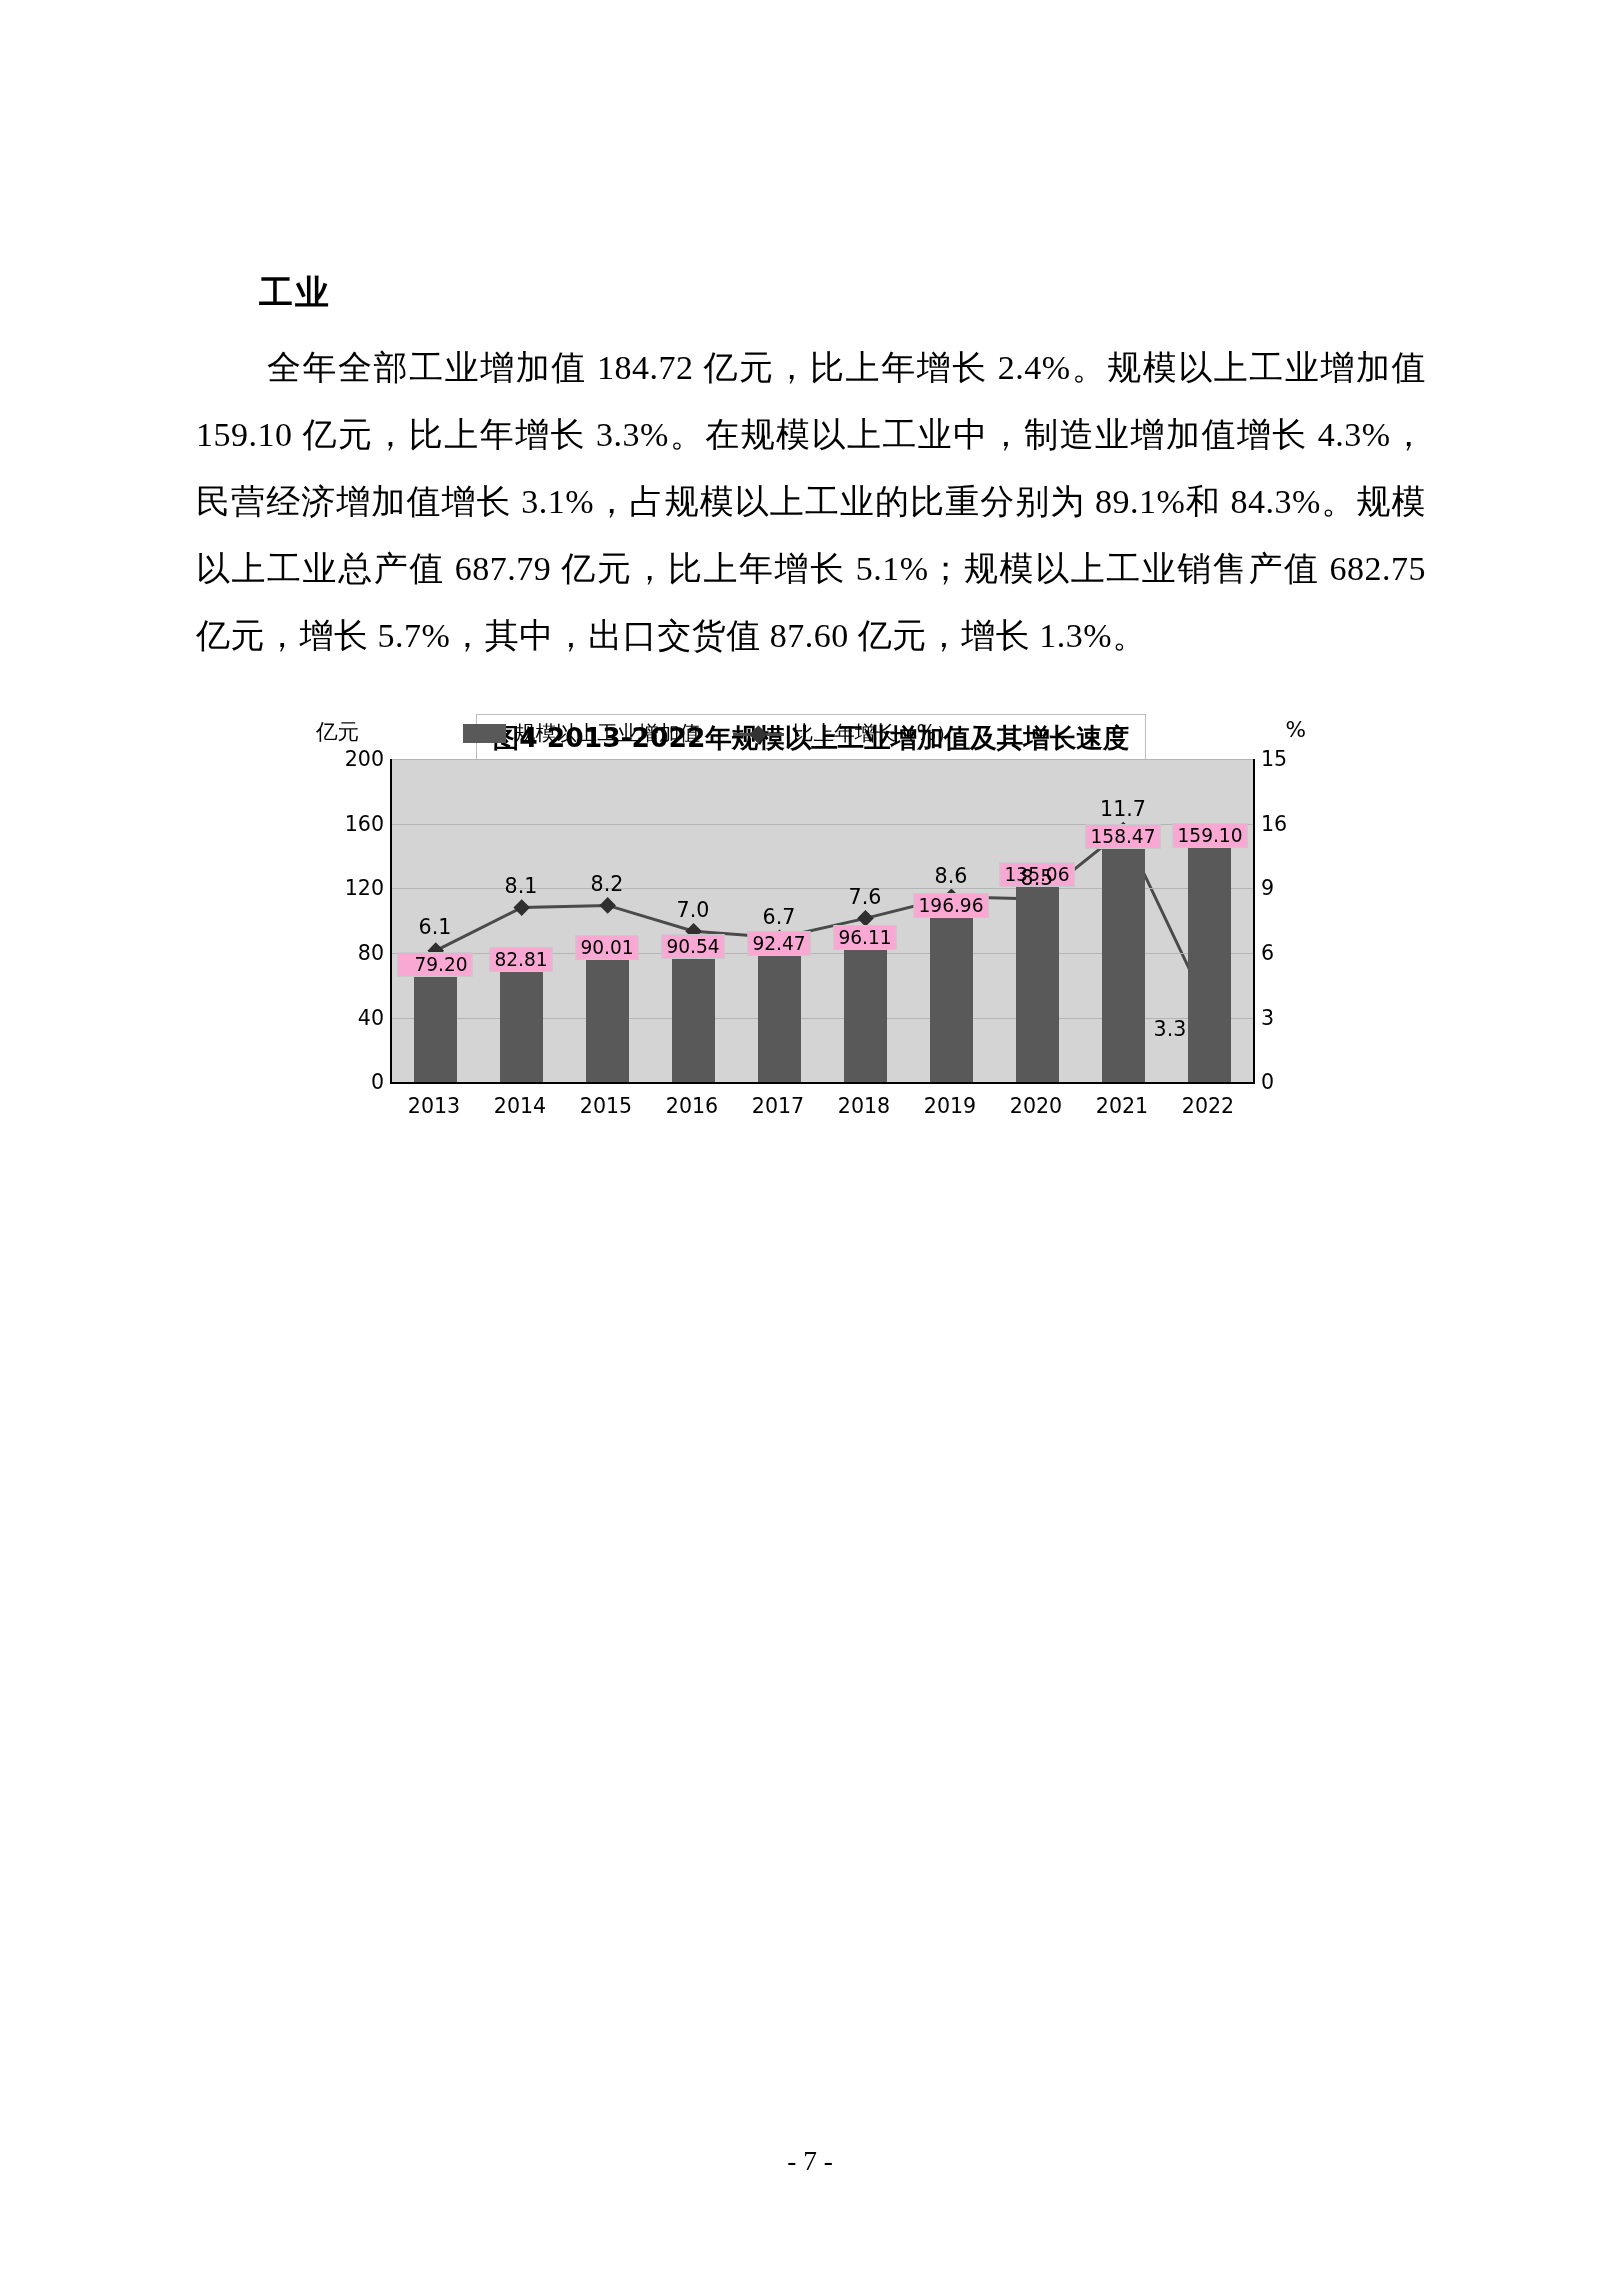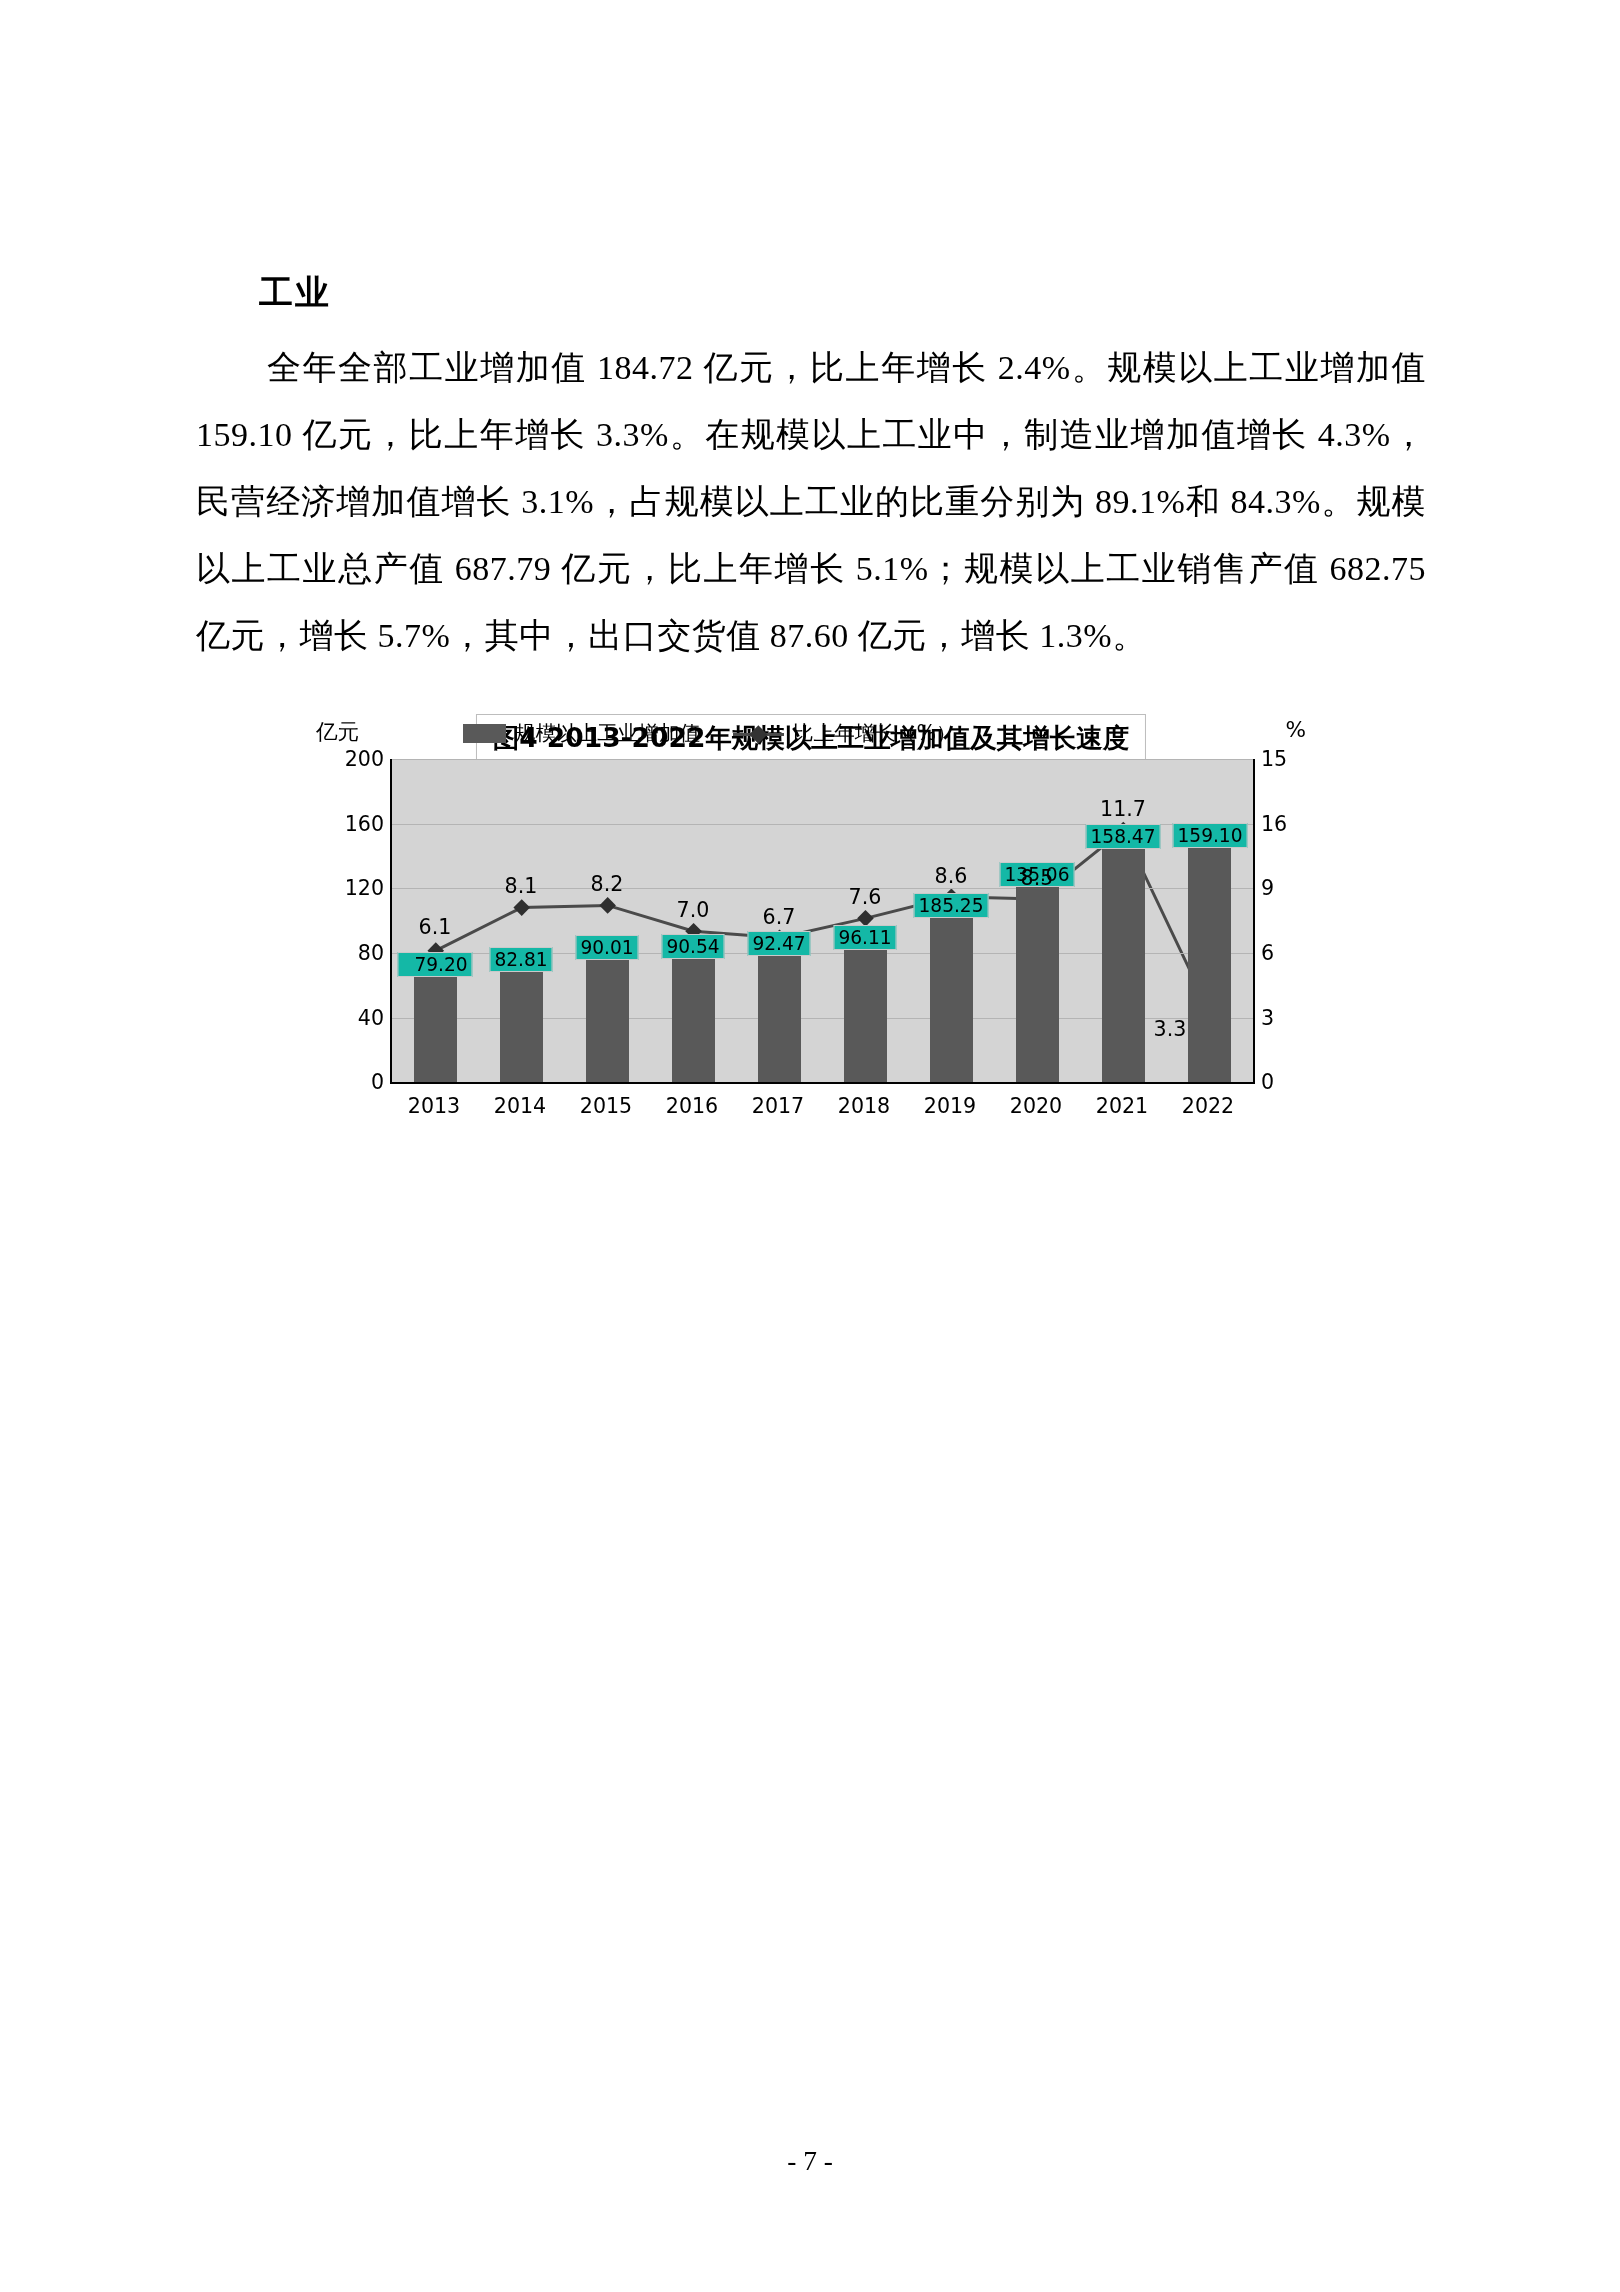--- a/index.html
+++ b/index.html
@@ -148,21 +148,21 @@
   .bar {
     position: absolute;
     bottom: 0;
     width: 43px;
     background: #595959;
   }
   .bar-label {
     position: absolute;
     font-family: "DejaVu Sans", "Liberation Sans", sans-serif;
     font-size: 18.6px;
-    background: #14b8a6;
+    background: #f9a8d4;
     border: 1px solid #c9c9c9;
     padding: 1px 3.9px;
     white-space: nowrap;
     transform: translateX(-50%);
   }
   .pt-label {
     position: absolute;
     font-family: "DejaVu Sans", "Liberation Sans", sans-serif;
     font-size: 20.6px;
     white-space: nowrap;
@@ -266,21 +266,21 @@
             <div class="bar" style="left: 280px; height: 146px;"></div>
             <div class="bar-label" style="left: 301px; top: 175px;">90.54</div>
             <div class="pt-label" style="left: 301px; top: 139px;">7.0</div>
             <div class="bar" style="left: 366px; height: 150px;"></div>
             <div class="bar-label" style="left: 387px; top: 172px;">92.47</div>
             <div class="pt-label" style="left: 387px; top: 146px;">6.7</div>
             <div class="bar" style="left: 452px; height: 155px;"></div>
             <div class="bar-label" style="left: 473px; top: 166px;">96.11</div>
             <div class="pt-label" style="left: 473px; top: 126px;">7.6</div>
             <div class="bar" style="left: 538px; height: 188px;"></div>
-            <div class="bar-label" style="left: 559px; top: 134px;">185.25</div>
+            <div class="bar-label" style="left: 559px; top: 134px;">196.96</div>
             <div class="pt-label" style="left: 559px; top: 105px;">8.6</div>
             <div class="bar" style="left: 624px; height: 218px;"></div>
             <div class="bar-label" style="left: 645px; top: 103px;">135.06</div>
             <div class="pt-label" style="left: 645px; top: 107px;">8.5</div>
             <div class="bar" style="left: 710px; height: 256px;"></div>
             <div class="bar-label" style="left: 731px; top: 65px;">158.47</div>
             <div class="pt-label" style="left: 731px; top: 38px;">11.7</div>
             <div class="bar" style="left: 796px; height: 257px;"></div>
             <div class="bar-label" style="left: 818px; top: 64px;">159.10</div>
             <div class="pt-label" style="left: 778px; top: 258px;">3.3</div>

